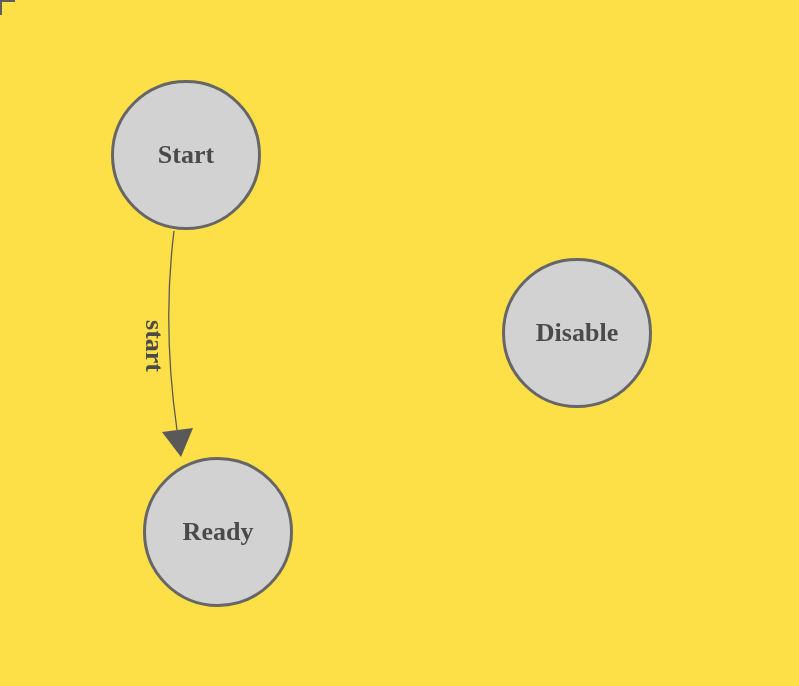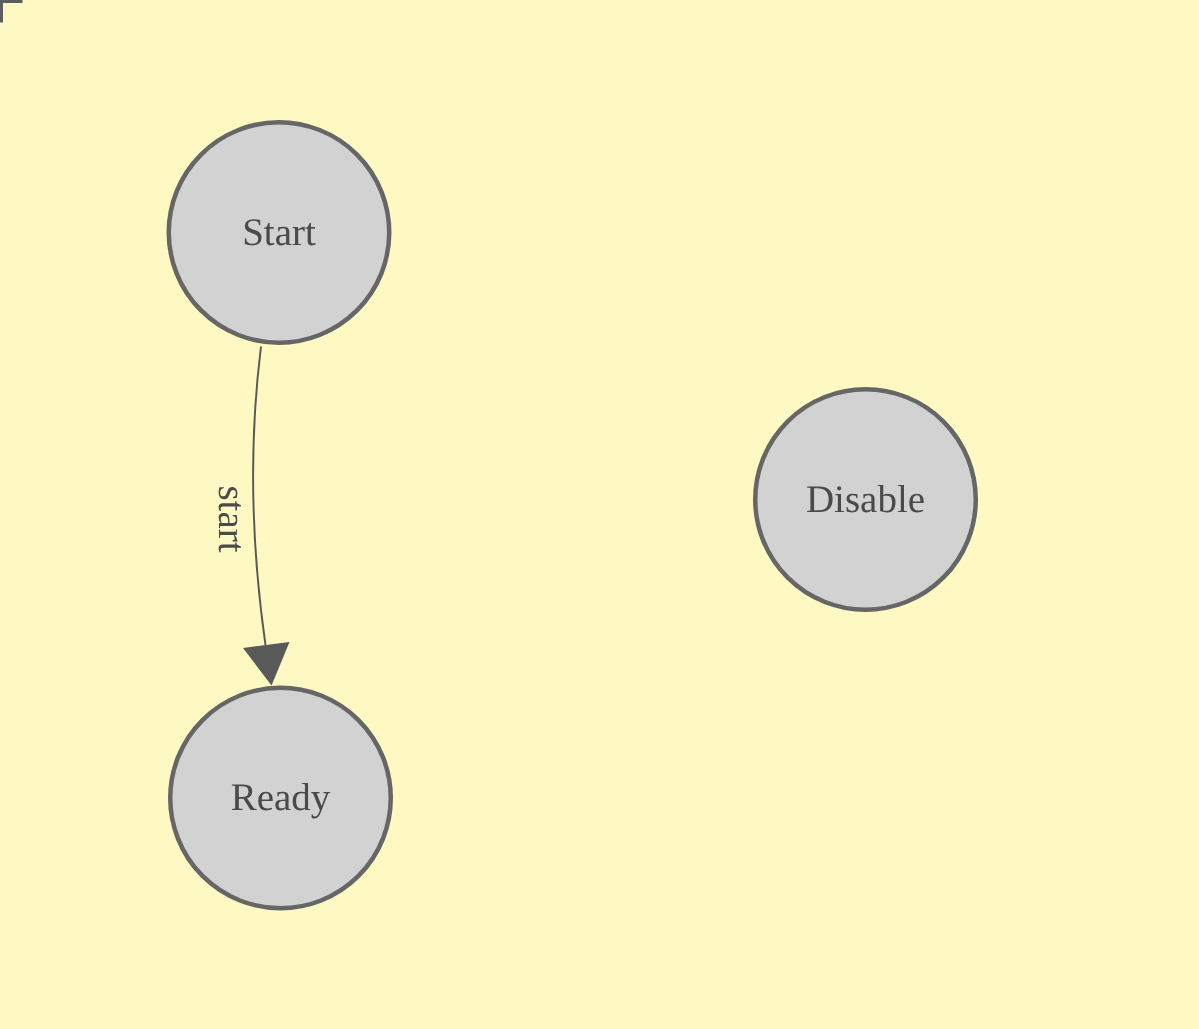--- a/index.html
+++ b/index.html
@@ -5,22 +5,23 @@
   html, body {
     margin: 0;
     padding: 0;
     background: #ffffff;
     font-family: "Liberation Serif", "DejaVu Serif", serif;
   }
   .paper {
     position: relative;
     width: 799px;
     height: 686px;
-    background: #fef9c3;
+    background: #fde047;
     overflow: hidden;
+    font-weight: bold;
   }
   .corner-mark {
     position: absolute;
     left: 0;
     top: 0;
     width: 15px;
     height: 15px;
     border-left: 2px solid #5e5e5e;
     border-top: 2px solid #5e5e5e;
     box-sizing: border-box;
@@ -69,21 +70,21 @@
 
   <svg class="edge-layer" width="799" height="686" viewBox="0 0 799 686" xmlns="http://www.w3.org/2000/svg">
     <path fill="none" stroke="#595959" stroke-width="1.3" d="M 174 231 C 166 295 167 360 177 430"></path>
     <polygon fill="#595959" stroke="none" points="162,432 193,428 181,457"></polygon>
   </svg>
 
   <div class="state-node" style="left: 111px; top: 80px; width: 150px; height: 150px; background: rgb(210, 210, 210); border-color: rgb(102, 102, 102);">
     <span class="state-label">Start</span>
   </div>
 
-  <div class="state-node" style="left: 112px; top: 457px; width: 150px; height: 150px; background: rgb(210, 210, 210); border-color: rgb(102, 102, 102);">
+  <div class="state-node" style="left: 143px; top: 457px; width: 150px; height: 150px; background: rgb(210, 210, 210); border-color: rgb(102, 102, 102);">
     <span class="state-label">Ready</span>
   </div>
 
   <div class="state-node" style="left: 502px; top: 258px; width: 150px; height: 150px; background: rgb(210, 210, 210); border-color: rgb(102, 102, 102); justify-content: center;">
     <span class="state-label">Disable</span>
   </div>
 
   <span class="edge-label" style="left: 154px; top: 346px; transform: translate(-50%, -50%) rotate(90deg);">start</span>
 
 </div>

